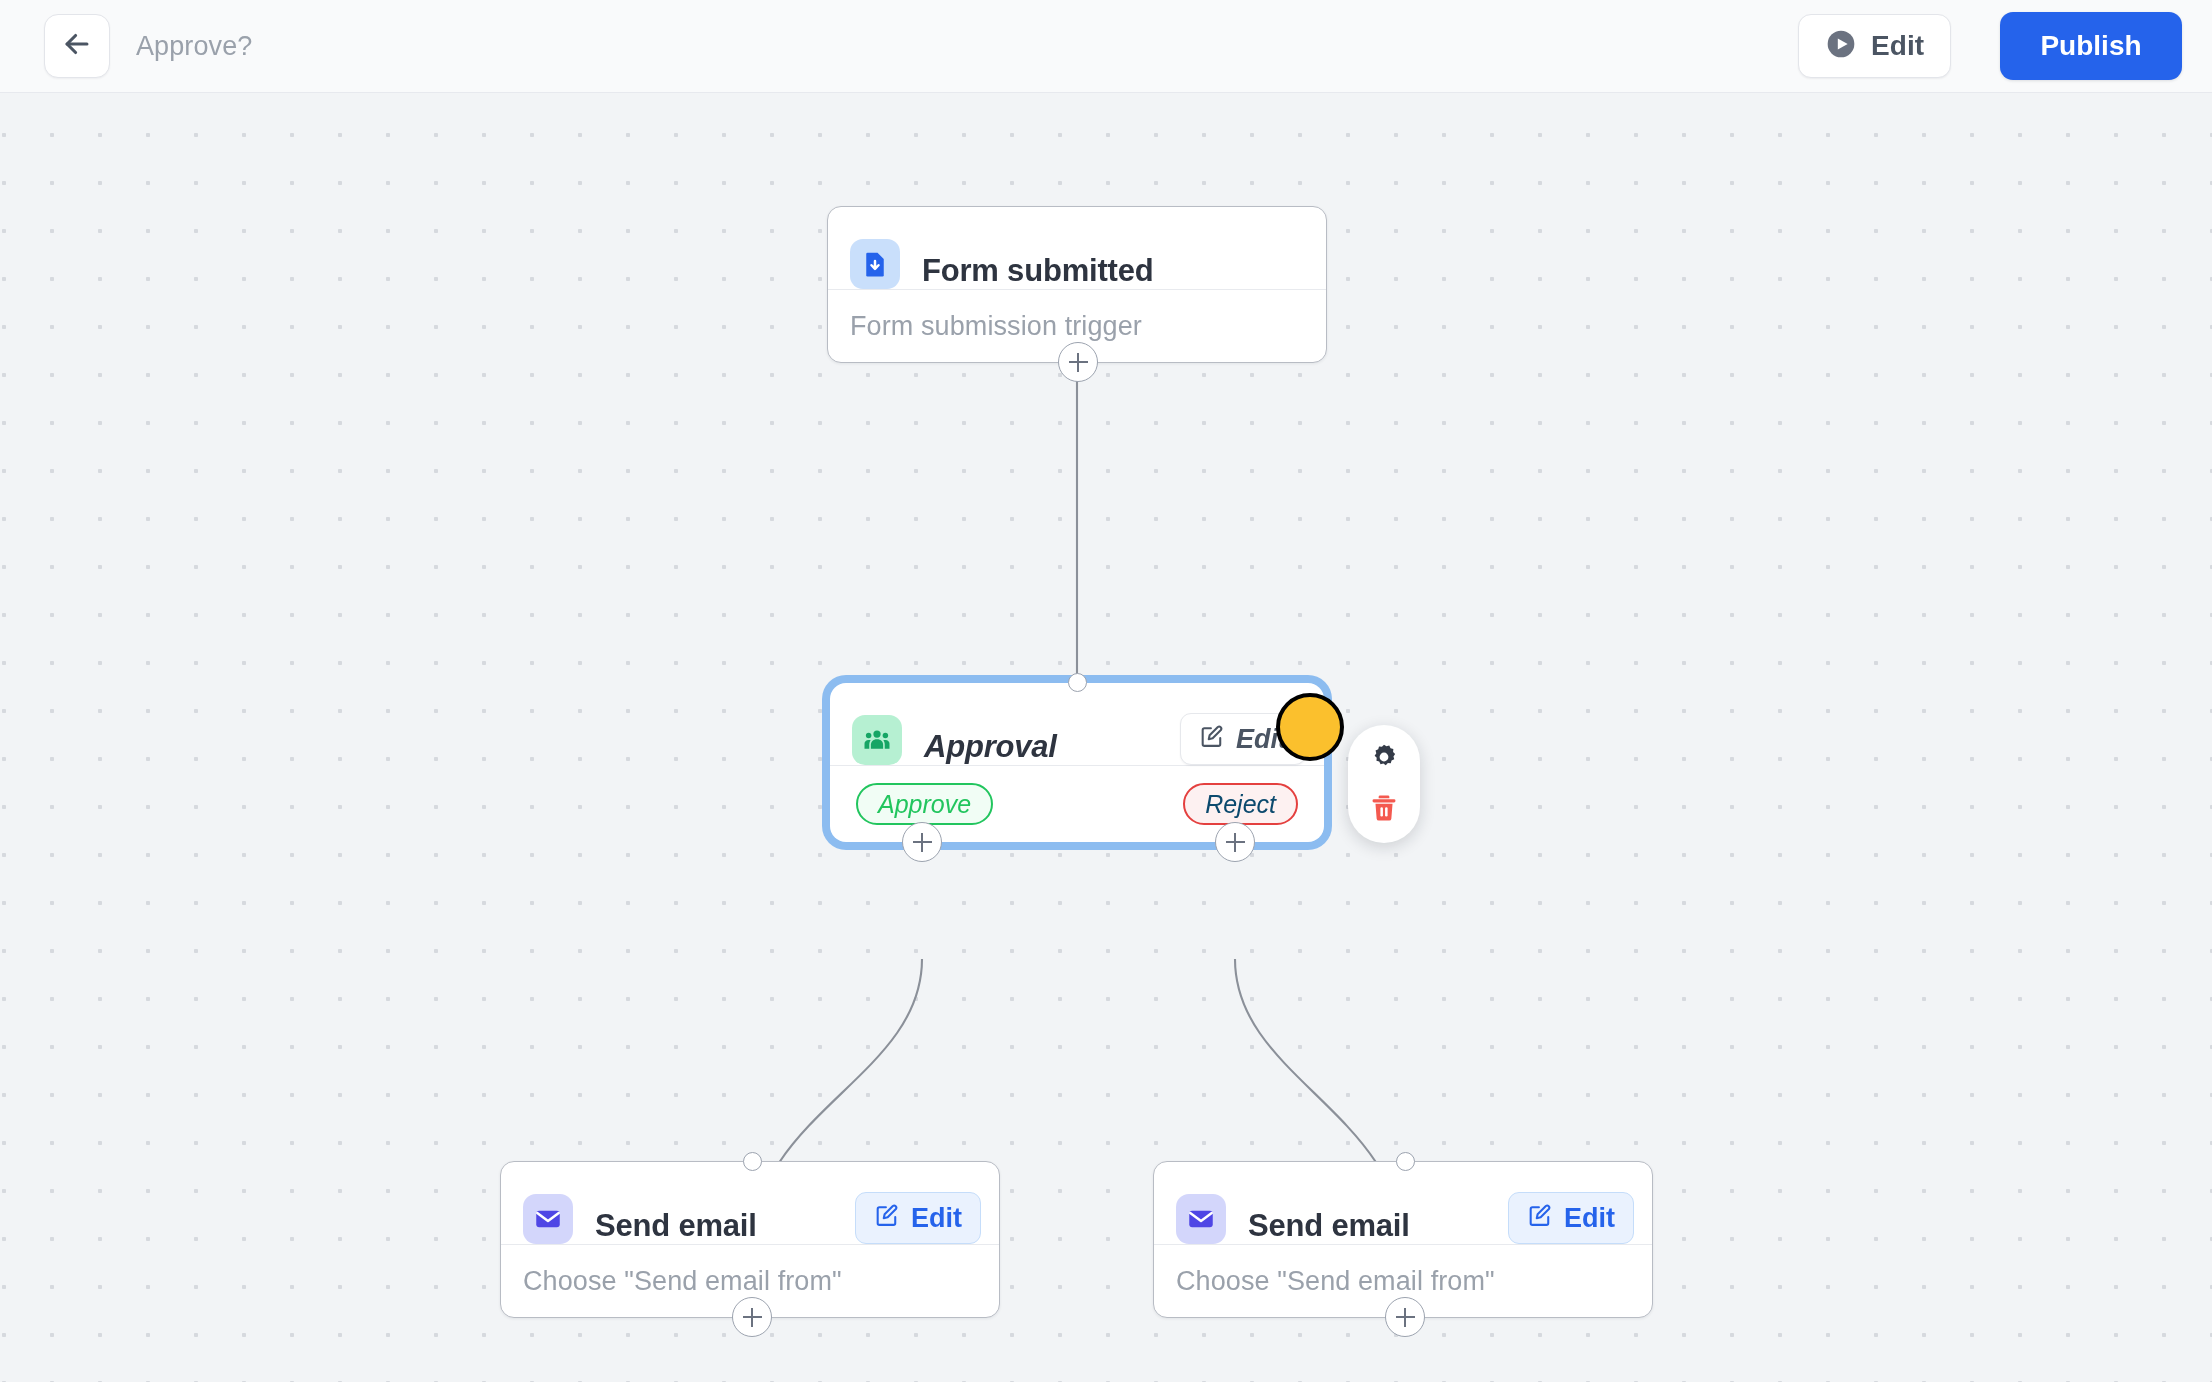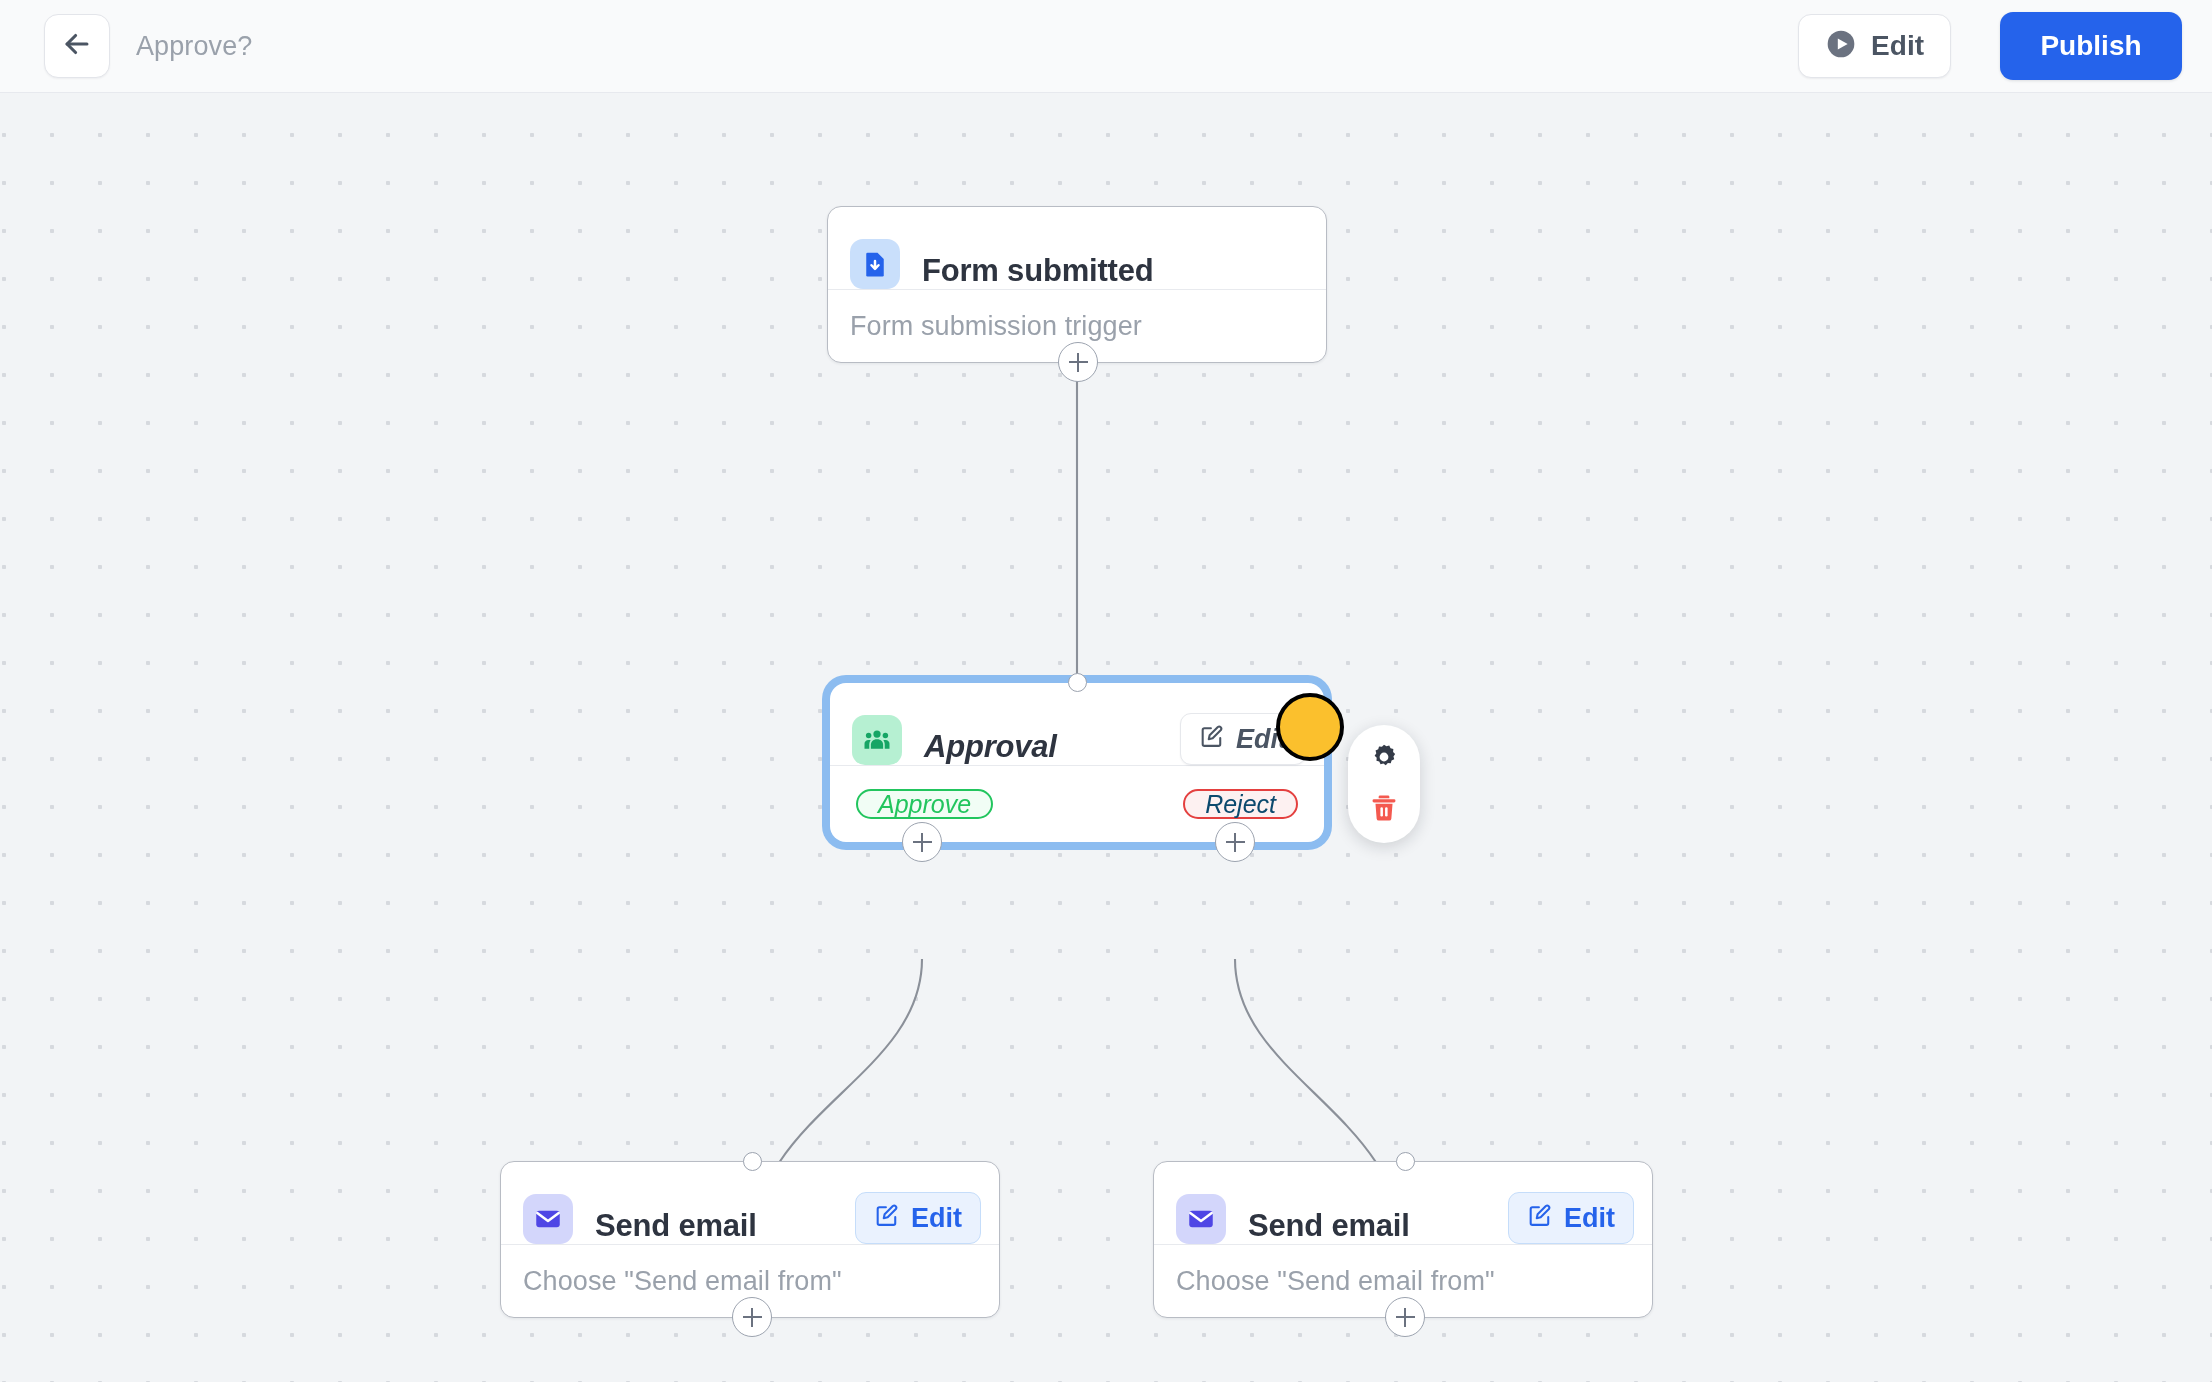--- a/index.html
+++ b/index.html
@@ -251,21 +251,21 @@
 
   .branch-row {
     height: 76px;
     display: flex;
     align-items: center;
     justify-content: space-between;
     padding: 0 26px;
   }
 
   .branch-pill {
-    height: 30px;
+    height: 42px;
     padding: 0 20px;
     border-radius: 21px;
     display: flex;
     align-items: center;
     justify-content: center;
     font-size: 25px;
     cursor: pointer;
     white-space: nowrap;
   }
   .pill-approve {

